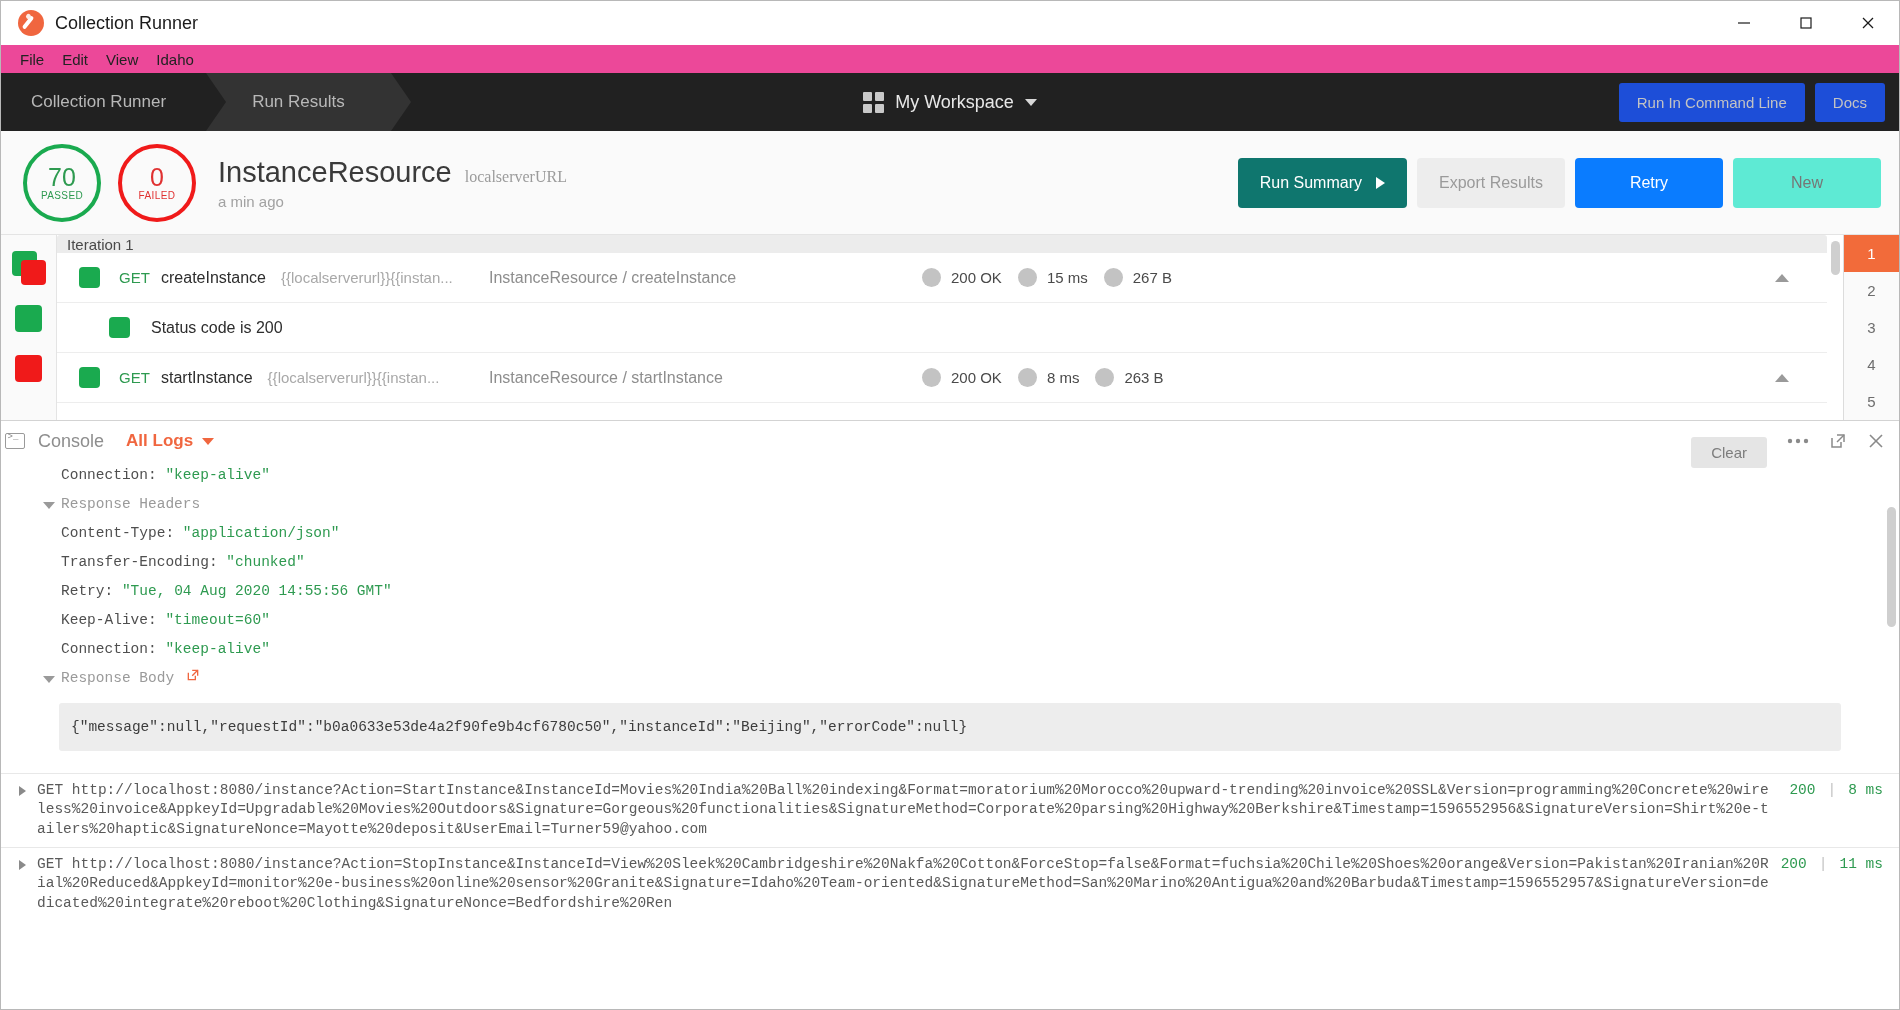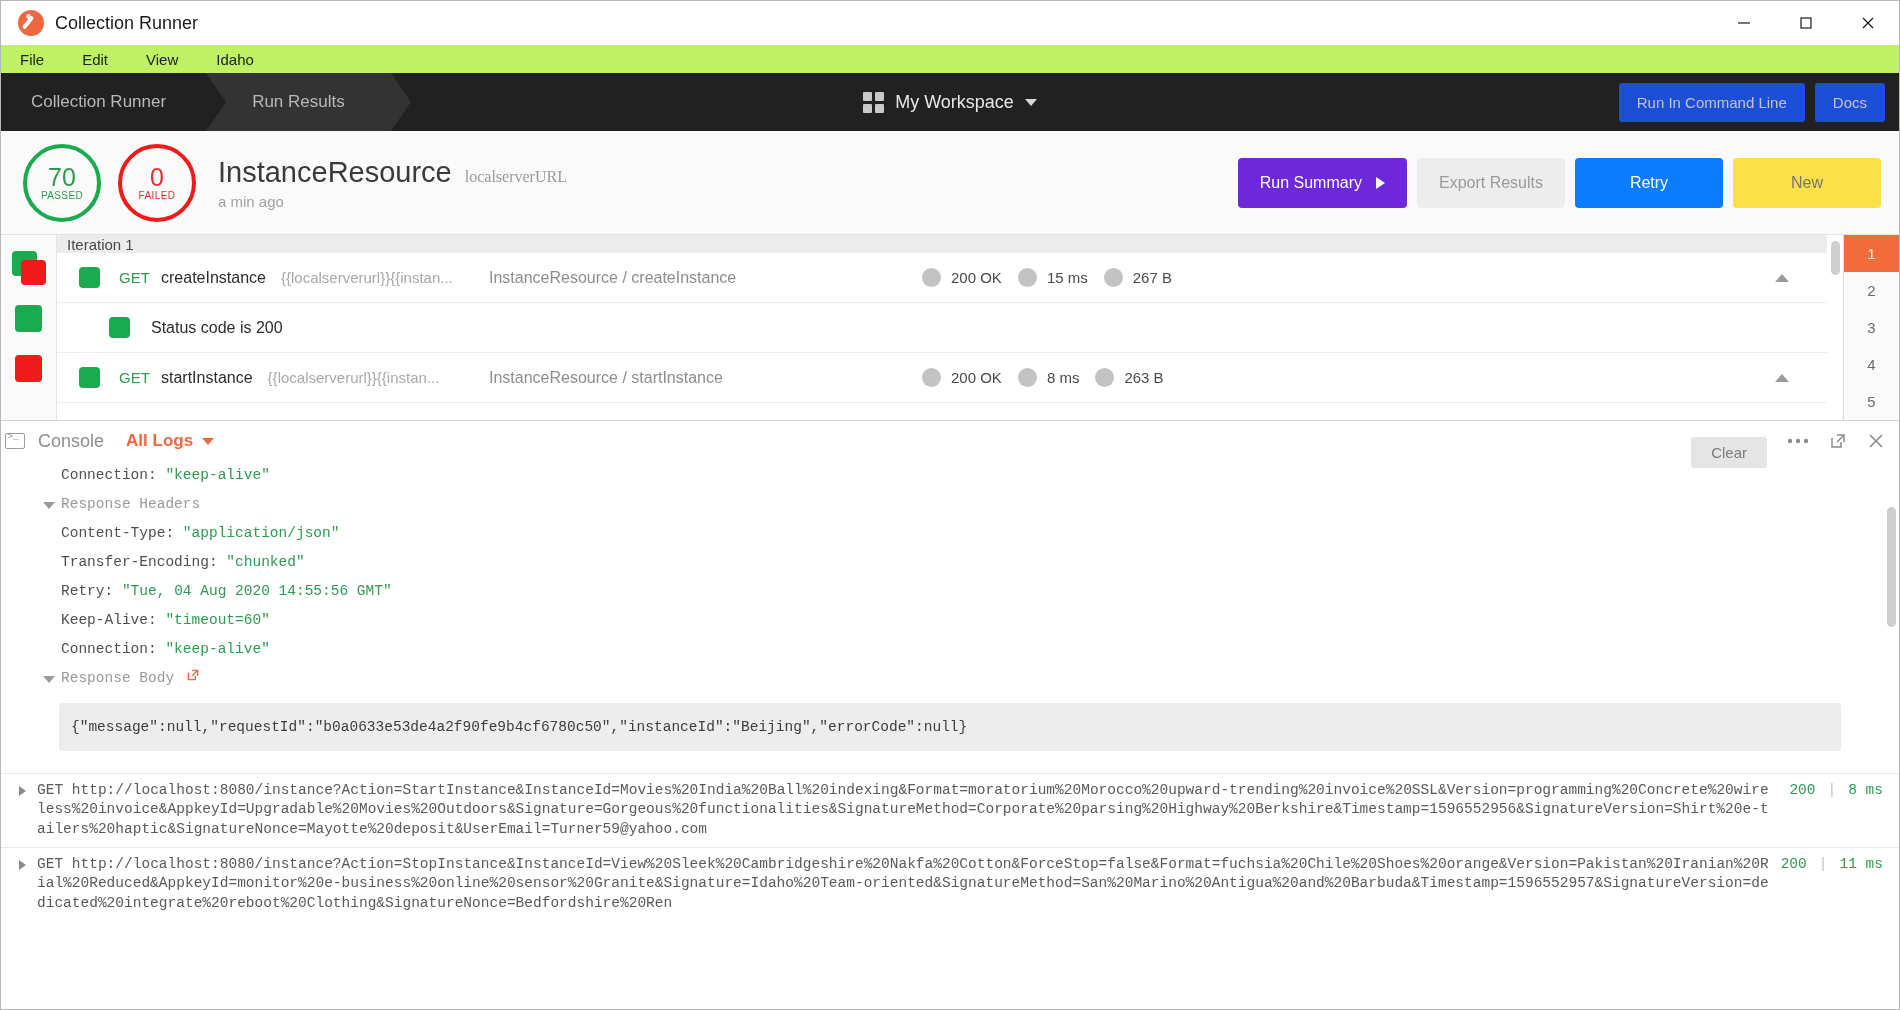--- a/index.html
+++ b/index.html
@@ -47,22 +47,22 @@
   }
   .win-btn {
     width: 62px; height: 44px;
     display: flex; align-items: center; justify-content: center;
     color: #1b1b1b;
   }
   .win-btn svg { display: block; }
 
   
   .menubar {
-    height: 28px; background: #bef264; display: flex; align-items: center;
-    padding-left: 10px; flex: 0 0 28px; gap: 20px;
+    height: 28px; background: #ec4899; display: flex; align-items: center;
+    padding-left: 10px; flex: 0 0 28px;
   }
   .menu-item {
     font-size: 15px; color: #222; padding: 2px 9px; cursor: default;
   }
 
   
   .navbar {
     height: 58px; background: #212121; display: flex; align-items: stretch;
     position: relative; flex: 0 0 58px;
   }
@@ -127,24 +127,24 @@
   .run-time { font-size: 15px; color: #a2a2a2; margin-top: 4px; }
   .sum-actions {
     position: absolute; right: 18px; top: 0; height: 104px;
     display: flex; align-items: center; gap: 1px;
   }
   .btn {
     height: 50px; border: none; font-family: inherit; font-size: 16px;
     border-radius: 4px; cursor: pointer; display: flex; align-items: center;
     justify-content: center; gap: 14px; padding: 0 22px; margin-left: 9px;
   }
-  .btn-run { background: #6d28d9; color: #fff; min-width: 157px; }
+  .btn-run { background: #0f766e; color: #fff; min-width: 157px; }
   .btn-export { background: #ededed; color: #9a9a9a; min-width: 146px; }
   .btn-retry { background: #0a7cff; color: #fff; min-width: 148px; }
-  .btn-new { background: #fde047; color: #767676; min-width: 148px; }
+  .btn-new { background: #5eead4; color: #767676; min-width: 148px; }
   .tri { width: 0; height: 0; border-top: 6px solid transparent;
          border-bottom: 6px solid transparent; border-left: 9px solid #fff; }
 
   
   .results-wrap {
     flex: 0 0 185px; display: flex; position: relative;
     background: #fff; overflow: hidden;
   }
   .left-rail {
     width: 56px; background: #fafafa; border-right: 1px solid #e4e4e4;

